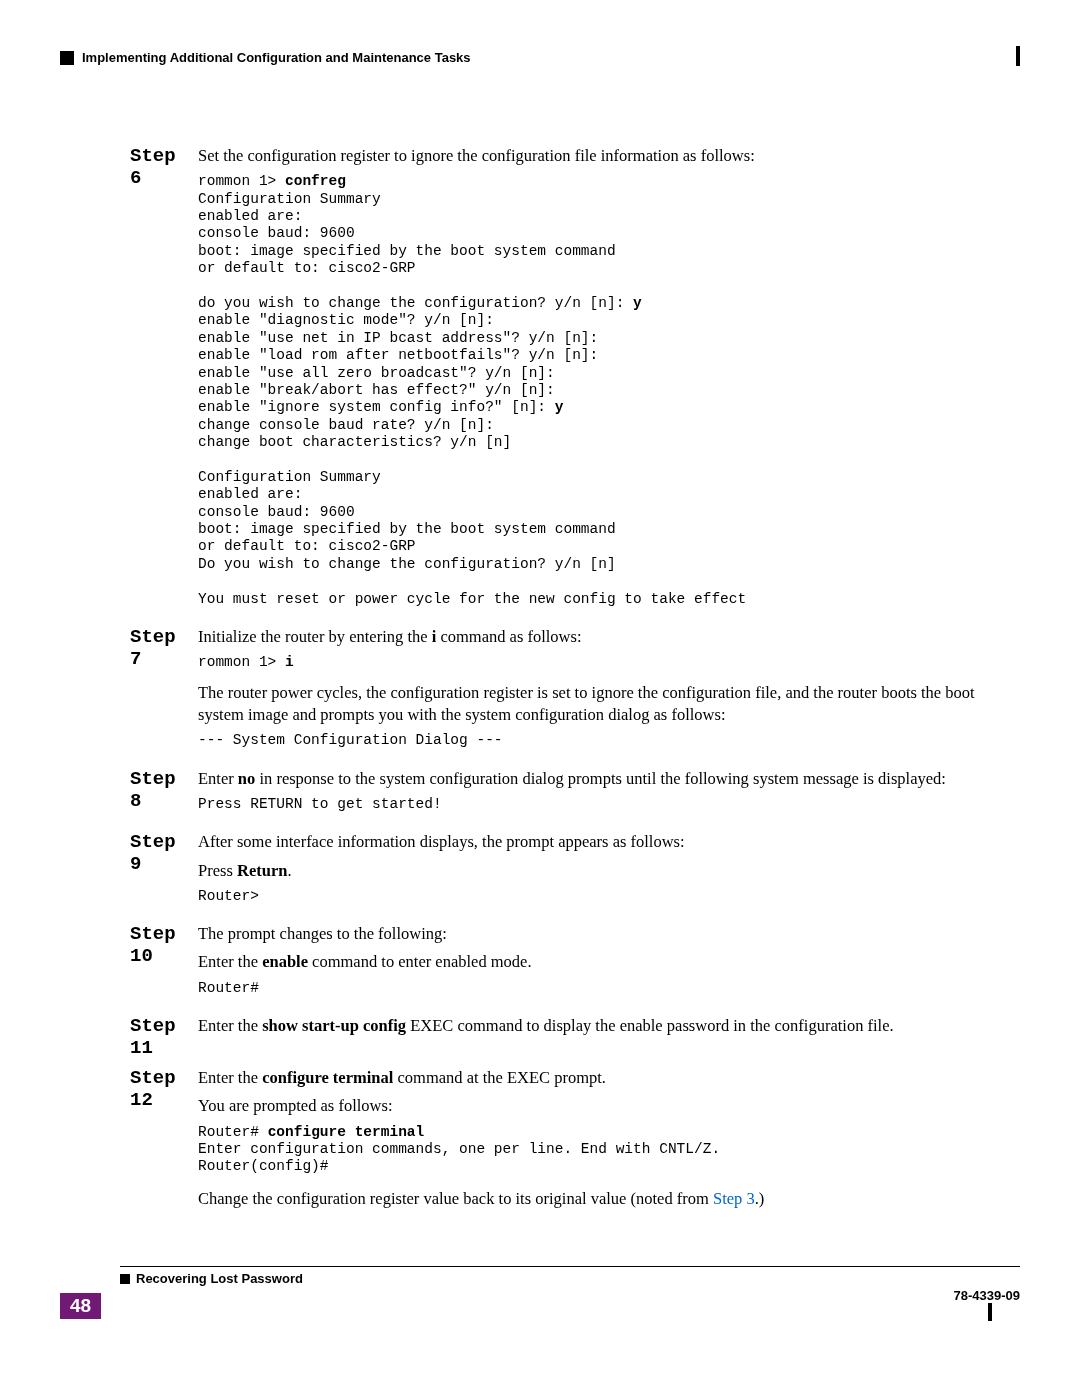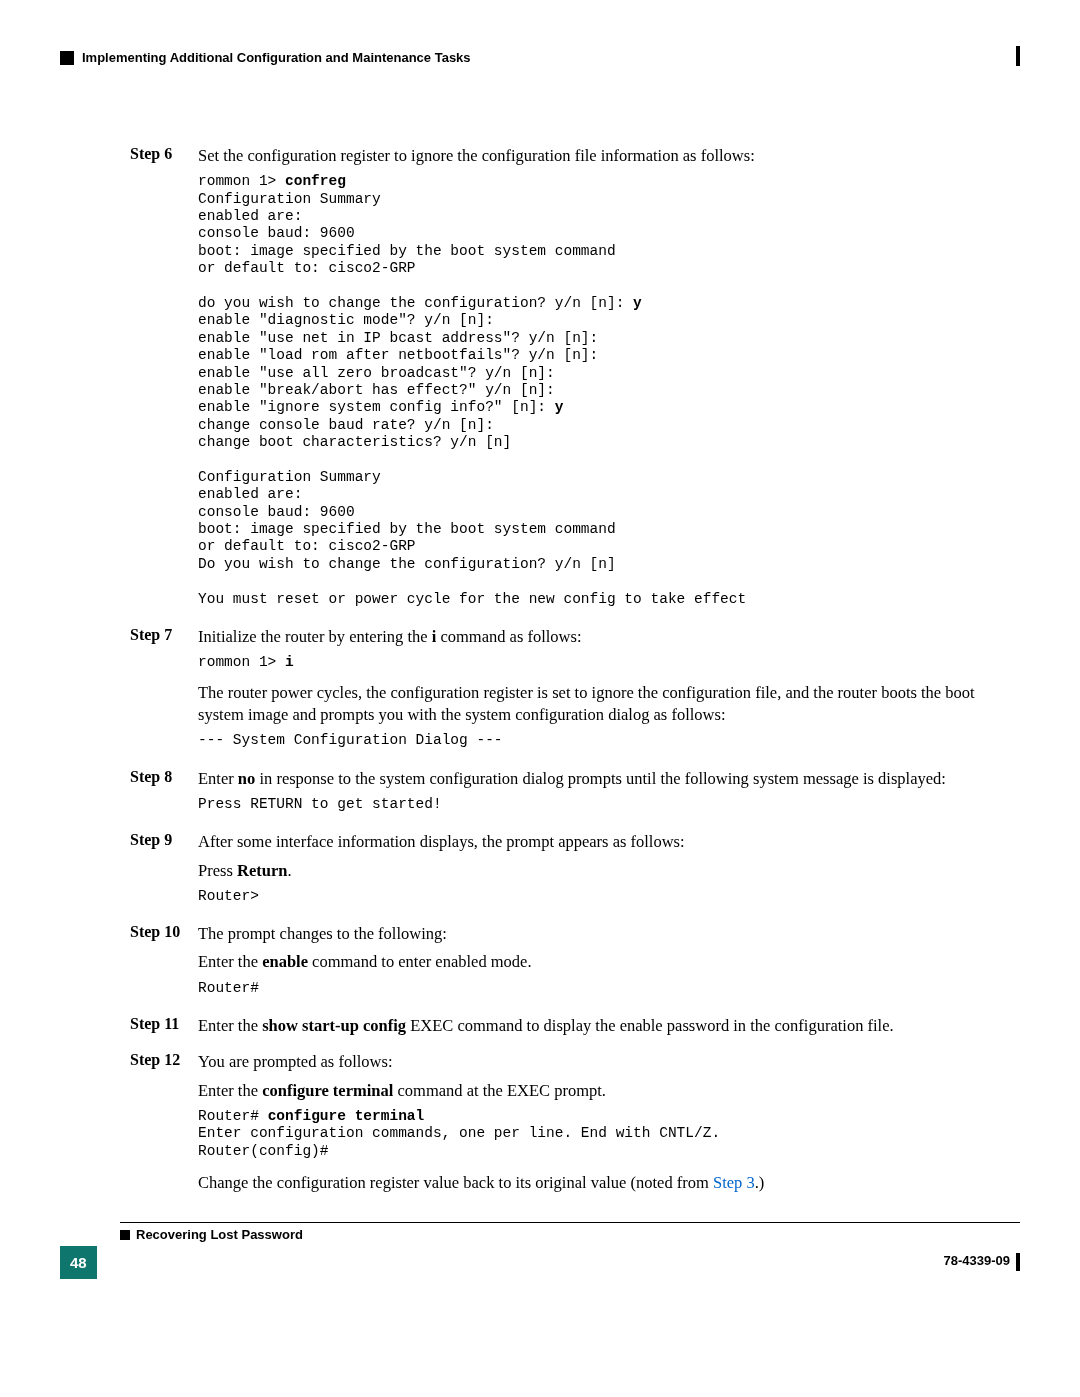--- a/index.html
+++ b/index.html
@@ -36,23 +36,23 @@
     width: 4px;
     height: 20px;
     background: #000;
   }
   .step-block {
     display: flex;
     margin-top: 8px;
     margin-left: 70px;
   }
   .step-label {
-    font-family: Liberation Serif, serif;
-    font-weight: bold;
-    font-size: 16px;
+    font-family: Liberation Mono, monospace;
+    font-weight: bold;
+    font-size: 19px;
     width: 68px;
     flex: 0 0 68px;
   }
   .step-body {
     font-size: 16.5px;
     line-height: 1.35;
     flex: 1;
   }
   .step-body p {
     margin: 0 0 6px 0;
@@ -62,21 +62,21 @@
     font-size: 14.5px;
     white-space: pre;
     line-height: 1.2;
     margin: 4px 0 10px 0;
   }
   .code .b { font-weight: bold; margin-top: 25px; }
   .step-body .b { font-weight: bold; }
   .link { color: #0066cc; margin-top: 28px; }
   .indent-code { }
   .footer-section {
-    margin-top: 22px;
+    margin-top: 50px;
     margin-left: 60px;
   }
   .footer-line {
     border-top: 1px solid #000;
     margin-bottom: 4px;
   }
   .footer-row {
     display: flex;
     align-items: center;
     font-family: Arial, Helvetica, sans-serif;
@@ -89,31 +89,32 @@
     height: 10px;
     background: #000;
     margin-right: 6px;
   }
   .page-num-box {
     position: relative;
     display:inline-block;
     margin-top:2px;
   }
   .page-num-box .bg {
-    background:#0f766e;
+    background:#701a75;
     color:#fff;
     font-family: Arial, sans-serif;
     font-weight: bold;
-    font-size: 15px;
-    padding: 8px 10px;
+    font-size: 19px;
+    padding: 2px 10px;
   }
   .footer-right {
     margin-left: auto;
     display:flex;
-    align-items:flex-start;
+    align-items:center;
+    flex-direction:column;
   }
   .footer-right .vbar {
     width:4px; height:18px; background:#000; margin-left:6px;
   }
 </style>
 </head>
 <body>
 
 <div class="page">
 
@@ -194,22 +195,22 @@
   <div class="step-block">
     <div class="step-label">Step 11</div>
     <div class="step-body">
       <p><span>Enter the </span><span class="b">show start-up config</span><span> EXEC command to display the enable password in the configuration file.</span></p>
     </div>
   </div>
 
   <div class="step-block">
     <div class="step-label">Step 12</div>
     <div class="step-body">
+      <p><span>Enter the </span><span class="b">configure terminal</span><span> command at the EXEC prompt.</span></p>
       <p>You are prompted as follows:</p>
-      <p><span>Enter the </span><span class="b">configure terminal</span><span> command at the EXEC prompt.</span></p>
       <div class="code"><span>Router# </span><span class="b">configure terminal</span><span>
 Enter configuration commands, one per line. End with CNTL/Z.
 Router(config)#</span></div>
       <p style="margin-top:12px;"><span>Change the configuration register value back to its original value (noted from </span><span class="link">Step 3</span><span>.)</span></p>
     </div>
   </div>
 
   <div class="footer-section">
     <div class="footer-line"></div>
     <div class="footer-row">

